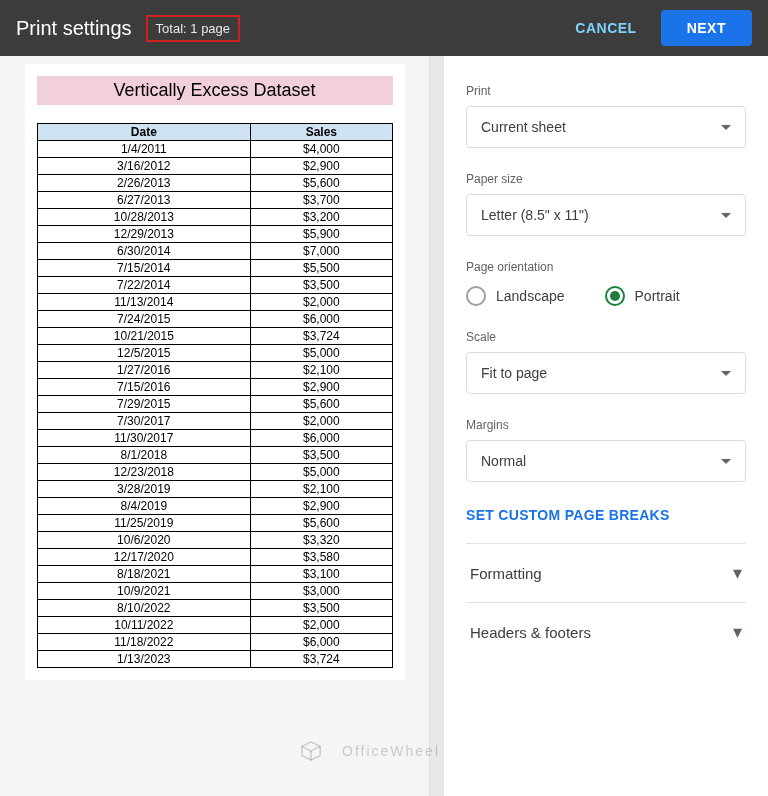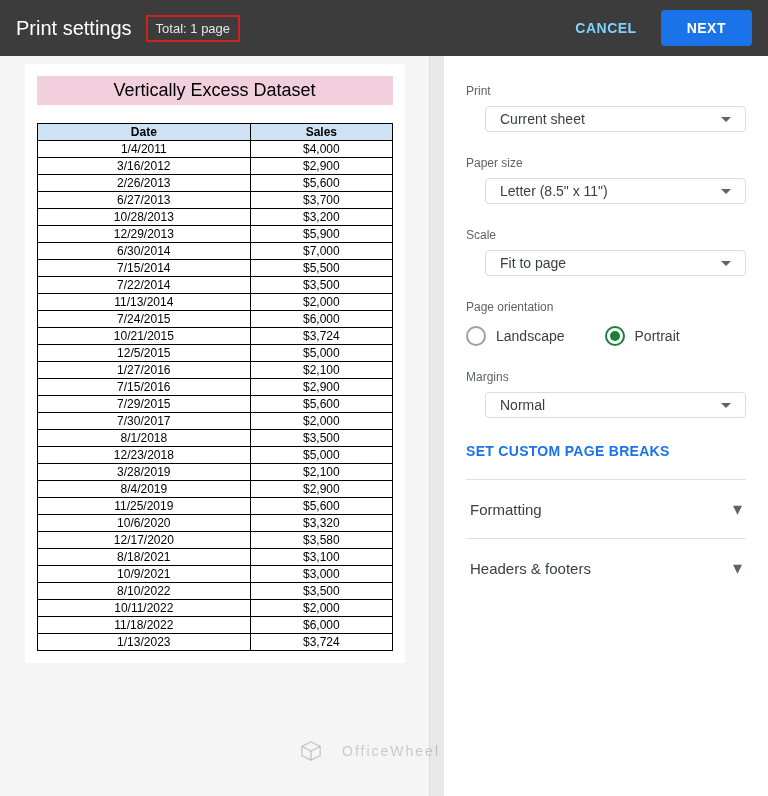--- a/index.html
+++ b/index.html
@@ -109,28 +109,27 @@
     margin-bottom: 24px;
   }
   .setting-label {
     font-size: 12px;
     color: #5f6368;
     margin-bottom: 8px;
   }
   .dropdown {
     border: 1px solid #dadce0;
     border-radius: 4px;
-    padding: 4px 14px;
+    padding: 12px 14px;
     display: flex;
     align-items: center;
     justify-content: space-between;
     cursor: pointer;
     font-size: 14px;
     color: #3c4043;
-    margin-left: 19px;
   }
   .dropdown-arrow {
     width: 0; height: 0;
     border-left: 5px solid transparent;
     border-right: 5px solid transparent;
     border-top: 5px solid #5f6368;
   }
   .radio-row {
     display: flex;
     gap: 40px;
@@ -286,20 +285,24 @@
             </tr>
             <tr>
               <td>7/29/2015</td>
               <td>$5,600</td>
             </tr>
             <tr>
               <td>7/30/2017</td>
               <td>$2,000</td>
             </tr>
             <tr>
+              <td>11/30/2017</td>
+              <td>$6,000</td>
+            </tr>
+            <tr>
               <td>8/1/2018</td>
               <td>$3,500</td>
             </tr>
             <tr>
               <td>12/23/2018</td>
               <td>$5,000</td>
             </tr>
             <tr>
               <td>3/28/2019</td>
               <td>$2,100</td>
@@ -358,47 +361,47 @@
       <div class="dropdown">
         <span>Current sheet</span>
         <span class="dropdown-arrow"></span>
       </div>
     </div>
 
     <div class="setting-group">
       <div class="setting-label">Paper size</div>
       <div class="dropdown">
         <span>Letter (8.5" x 11")</span>
-        <span class="dropdown-arrow"></span>
-      </div>
-    </div>
-
-    <div class="setting-group">
-      <div class="setting-label">Scale</div>
-      <div class="dropdown">
-        <span>Fit to page</span>
         <span class="dropdown-arrow"></span>
       </div>
     </div>
 
     <div class="setting-group">
       <div class="setting-label">Page orientation</div>
       <div class="radio-row">
         <div class="radio-option">
           <span class="radio-circle"></span>
           <span>Landscape</span>
         </div>
         <div class="radio-option">
           <span class="radio-circle selected"></span>
           <span>Portrait</span>
         </div>
       </div>
     </div>
 
     <div class="setting-group">
+      <div class="setting-label">Scale</div>
+      <div class="dropdown">
+        <span>Fit to page</span>
+        <span class="dropdown-arrow"></span>
+      </div>
+    </div>
+
+    <div class="setting-group">
       <div class="setting-label">Margins</div>
       <div class="dropdown">
         <span>Normal</span>
         <span class="dropdown-arrow"></span>
       </div>
     </div>
 
     <div class="link-btn">SET CUSTOM PAGE BREAKS</div>
 
     <div class="expander">

